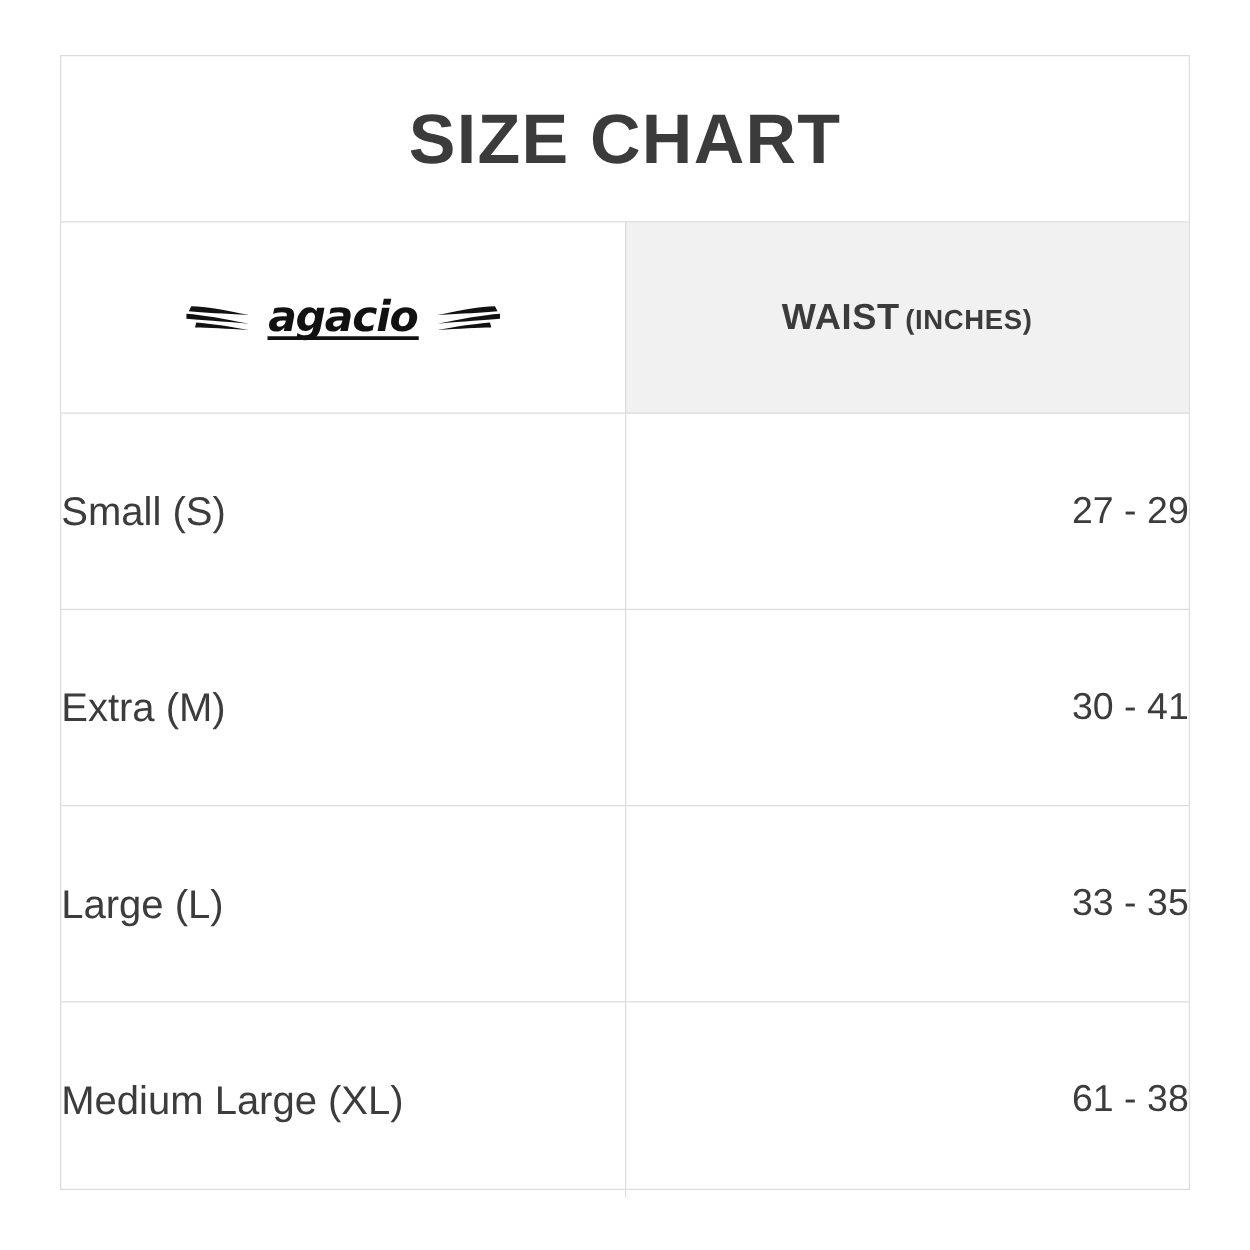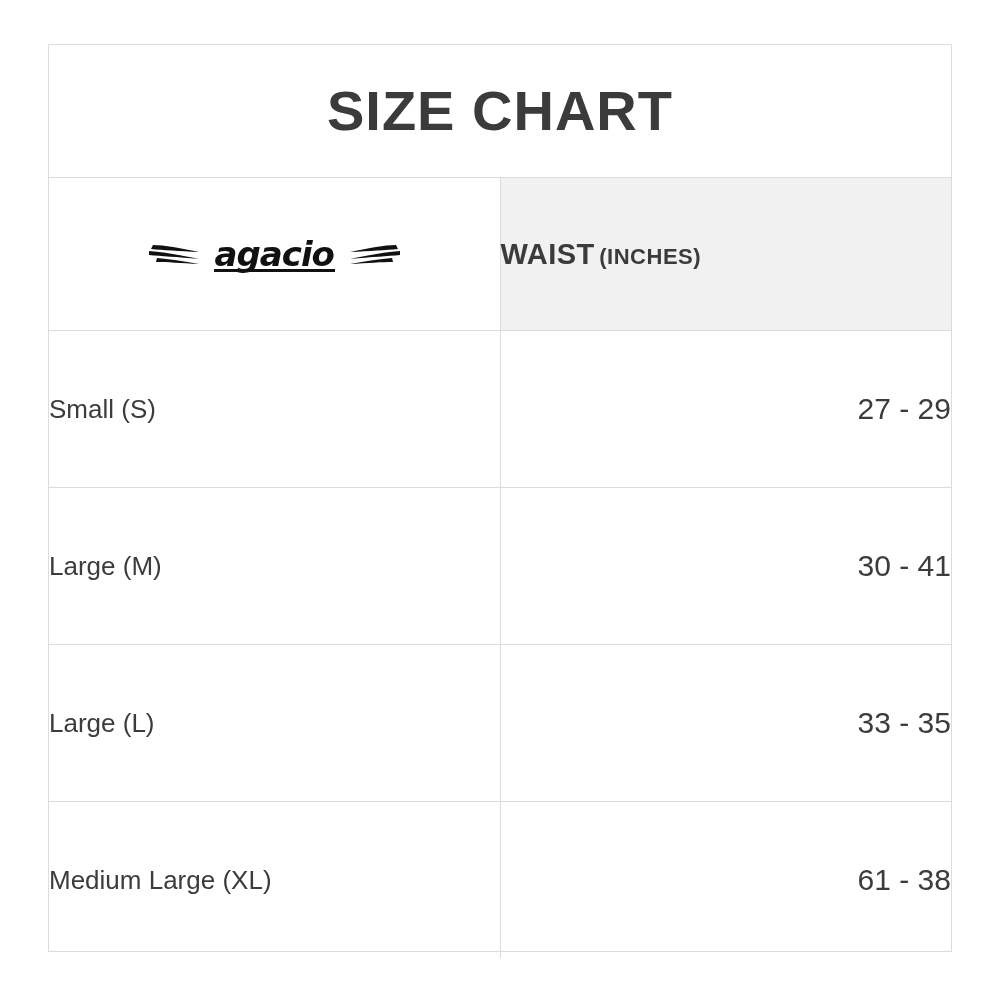--- a/index.html
+++ b/index.html
@@ -66,20 +66,21 @@
   .head-row td {
     height: 152px;
   }
   .logo-cell {
     width: 352px;
     text-align: center;
     border-left: none !important;
     background: #ffffff;
   }
   .waist-cell {
+    text-align: center;
     background: #f1f1f1;
     border-right: none !important;
   }
   .waist-main {
     font-size: 29px;
     font-weight: bold;
     color: #3b3b3b;
     letter-spacing: 0.5px;
   }
   .waist-sub {
@@ -118,21 +119,21 @@
     height: 3px;
     background: #111111;
   }
 
   
   .data-row td {
     height: 156px;
   }
   .size-name-cell {
     padding-left: 32px;
-    font-size: 26px;
+    font-size: 32px;
     color: #3c3c3c;
     border-left: none !important;
   }
   .size-value-cell {
     text-align: right;
     font-size: 30px;
     color: #3c3c3c;
     border-right: none !important;
   }
   .data-row:last-child td {
@@ -176,21 +177,21 @@
             <span class="waist-main">WAIST</span>
             <span class="waist-sub">(INCHES)</span>
           </td>
         </tr>
 
         <tr class="data-row">
           <td class="size-name-cell">Small (S)</td>
           <td class="size-value-cell">27 - 29</td>
         </tr>
         <tr class="data-row">
-          <td class="size-name-cell">Large (M)</td>
+          <td class="size-name-cell">Extra (M)</td>
           <td class="size-value-cell">30 - 41</td>
         </tr>
         <tr class="data-row">
           <td class="size-name-cell">Large (L)</td>
           <td class="size-value-cell">33 - 35</td>
         </tr>
         <tr class="data-row">
           <td class="size-name-cell">Medium Large (XL)</td>
           <td class="size-value-cell">61 - 38</td>
         </tr>

